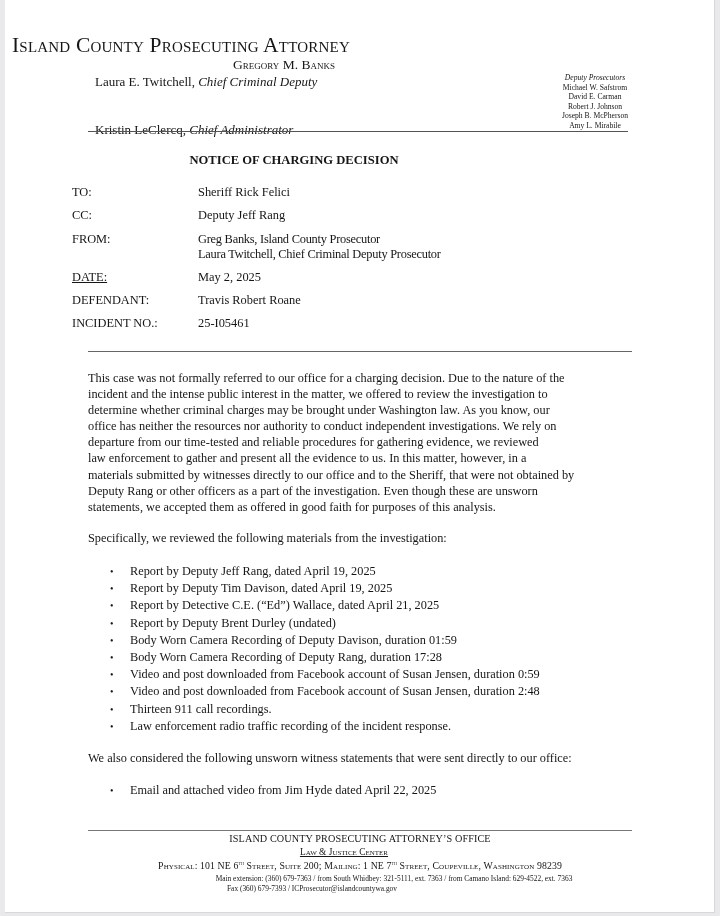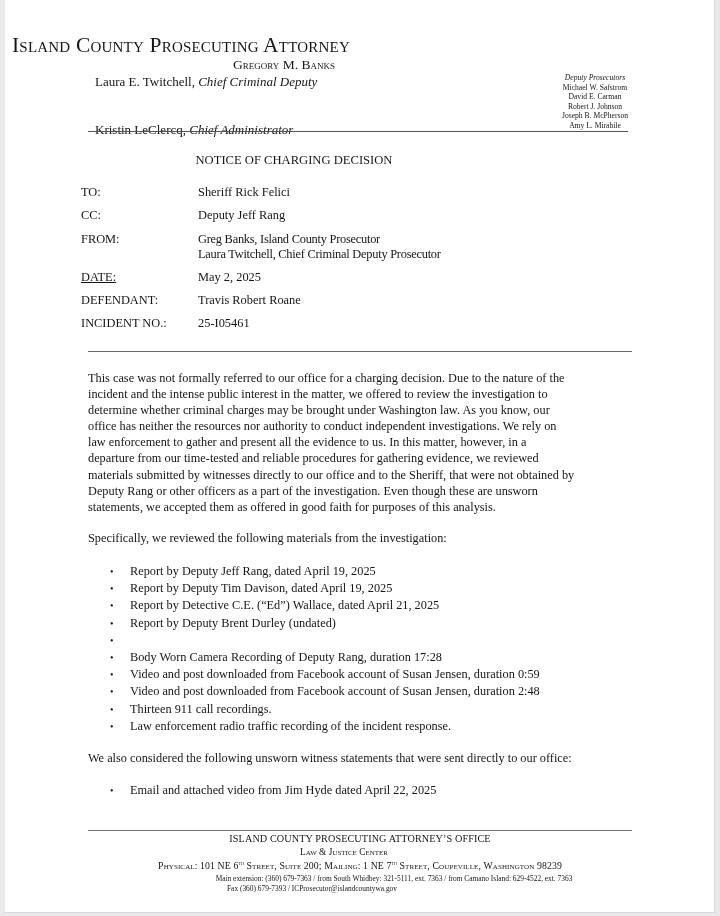--- a/index.html
+++ b/index.html
@@ -25,37 +25,37 @@
   }
   .staff-left { left:95px; font-size:13px; }
   .staff-left i { font-style:italic; }
   .staff-right {
     right:92px; top:73px; text-align:center; font-size:7.6px; line-height:9.5px;
   }
   .staff-right .hdr { font-style:italic; }
   .rule-head { position:absolute; left:88px; top:131px; width:540px; height:0; border-top:1.5px solid #555; }
   .notice-title {
     left:0; width:588px; text-align:center; top:153px;
-    font-size:12.6px; font-weight:normal;
+    font-size:12.6px; font-weight:bold;
   }
-  .field-label { left:81px; font-size:12.4px; }
+  .field-label { left:72px; font-size:12.4px; }
   .field-value { left:198px; font-size:12.4px; }
   .field-value2 { left:198px; font-size:12.4px; letter-spacing:-0.25px; }
   .rule-mid { position:absolute; left:88px; top:351px; width:544px; height:0; border-top:1.5px solid #666; }
   .para {
     position:absolute; left:88px; width:548px; font-size:12.3px; line-height:16.1px;
   }
   .para span { display:block; white-space:nowrap; }
   .list { position:absolute; left:88px; width:560px; font-size:12.3px; line-height:17.2px; }
   .li { position:relative; height:17.2px; white-space:nowrap; }
   .li .bullet { position:absolute; left:22px; top:0; font-size:10px; }
   .li .txt { position:absolute; left:42px; top:0; }
   .rule-foot { position:absolute; left:88px; top:830px; width:544px; height:0; border-top:1.2px solid #777; }
   .foot1 { left:0; width:720px; text-align:center; top:833px; font-size:10.2px; letter-spacing:0.1px; }
-  .foot2 { left:0; width:688px; text-align:center; top:847px; font-size:9.4px; font-variant:small-caps; }
+  .foot2 { left:0; width:688px; text-align:center; top:847px; font-size:9.4px; font-variant:small-caps;text-decoration:underline; }
   .foot3 { left:0; width:720px; text-align:center; top:860px; font-size:9.8px; font-variant:small-caps; letter-spacing:0.1px; }
   .foot4 { left:0; width:720px; text-align:center; top:874px; font-size:7.4px;margin-left:34px; }
   .foot5 { left:0; width:624px; text-align:center; top:884px; font-size:7.4px; }
   sup { font-size:6px; vertical-align:4px; }
 </style>
 </head>
 <body>
 
 <div class="page"></div>
 
@@ -101,22 +101,22 @@
 <div class="abs field-label" style="top:316px;">INCIDENT NO.:</div>
 <div class="abs field-value" style="top:316px;">25-I05461</div>
 
 <div class="rule-mid"></div>
 
 <div class="para" style="top:370px;">
   <span>This case was not formally referred to our office for a charging decision.  Due to the nature of the</span>
   <span>incident and the intense public interest in the matter, we offered to review the investigation to</span>
   <span>determine whether criminal charges may be brought under Washington law.  As you know, our</span>
   <span>office has neither the resources nor authority to conduct independent investigations.  We rely on</span>
+  <span>departure from our time-tested and reliable procedures for gathering evidence, we reviewed</span>
   <span>law enforcement to gather and present all the evidence to us.  In this matter, however, in a</span>
-  <span>departure from our time-tested and reliable procedures for gathering evidence, we reviewed</span>
   <span>materials submitted by witnesses directly to our office and to the Sheriff, that were not obtained by</span>
   <span>Deputy Rang or other officers as a part of the investigation.  Even though these are unsworn</span>
   <span>statements, we accepted them as offered in good faith for purposes of this analysis.</span>
 </div>
 
 <div class="para" style="top:530px;">
   <span>Specifically, we reviewed the following materials from the investigation:</span>
 </div>
 
 <div class="list" style="top:563px;">
@@ -131,20 +131,21 @@
   <div class="li">
       <span class="bullet">•</span>
       <span class="txt">Report by Detective C.E. (“Ed”) Wallace, dated April 21, 2025</span>
     </div>
   <div class="li">
       <span class="bullet">•</span>
       <span class="txt">Report by Deputy Brent Durley (undated)</span>
     </div>
   <div class="li">
       <span class="bullet">•</span>
+      <span class="txt">Body Worn Camera Recording of Deputy Davison, duration 01:59</span>
     </div>
   <div class="li">
       <span class="bullet">•</span>
       <span class="txt">Body Worn Camera Recording of Deputy Rang, duration 17:28</span>
     </div>
   <div class="li">
       <span class="bullet">•</span>
       <span class="txt">Video and post downloaded from Facebook account of Susan Jensen, duration 0:59</span>
     </div>
   <div class="li">

